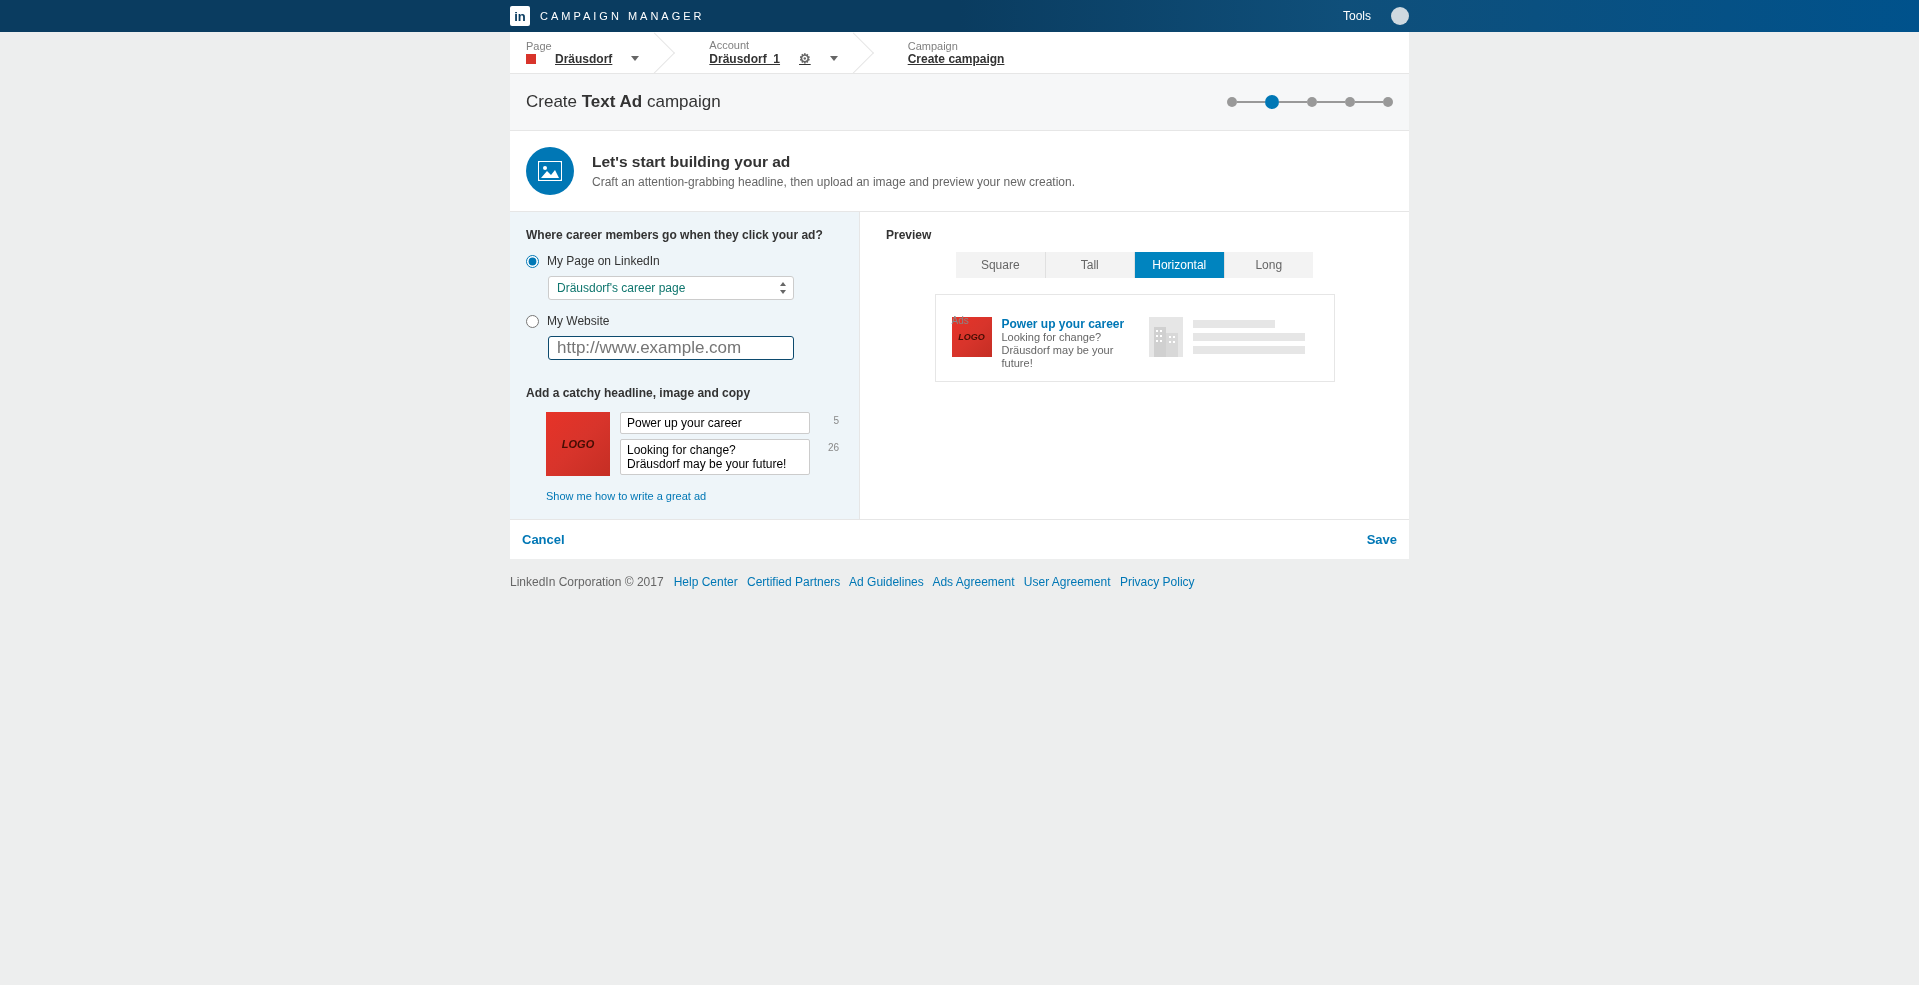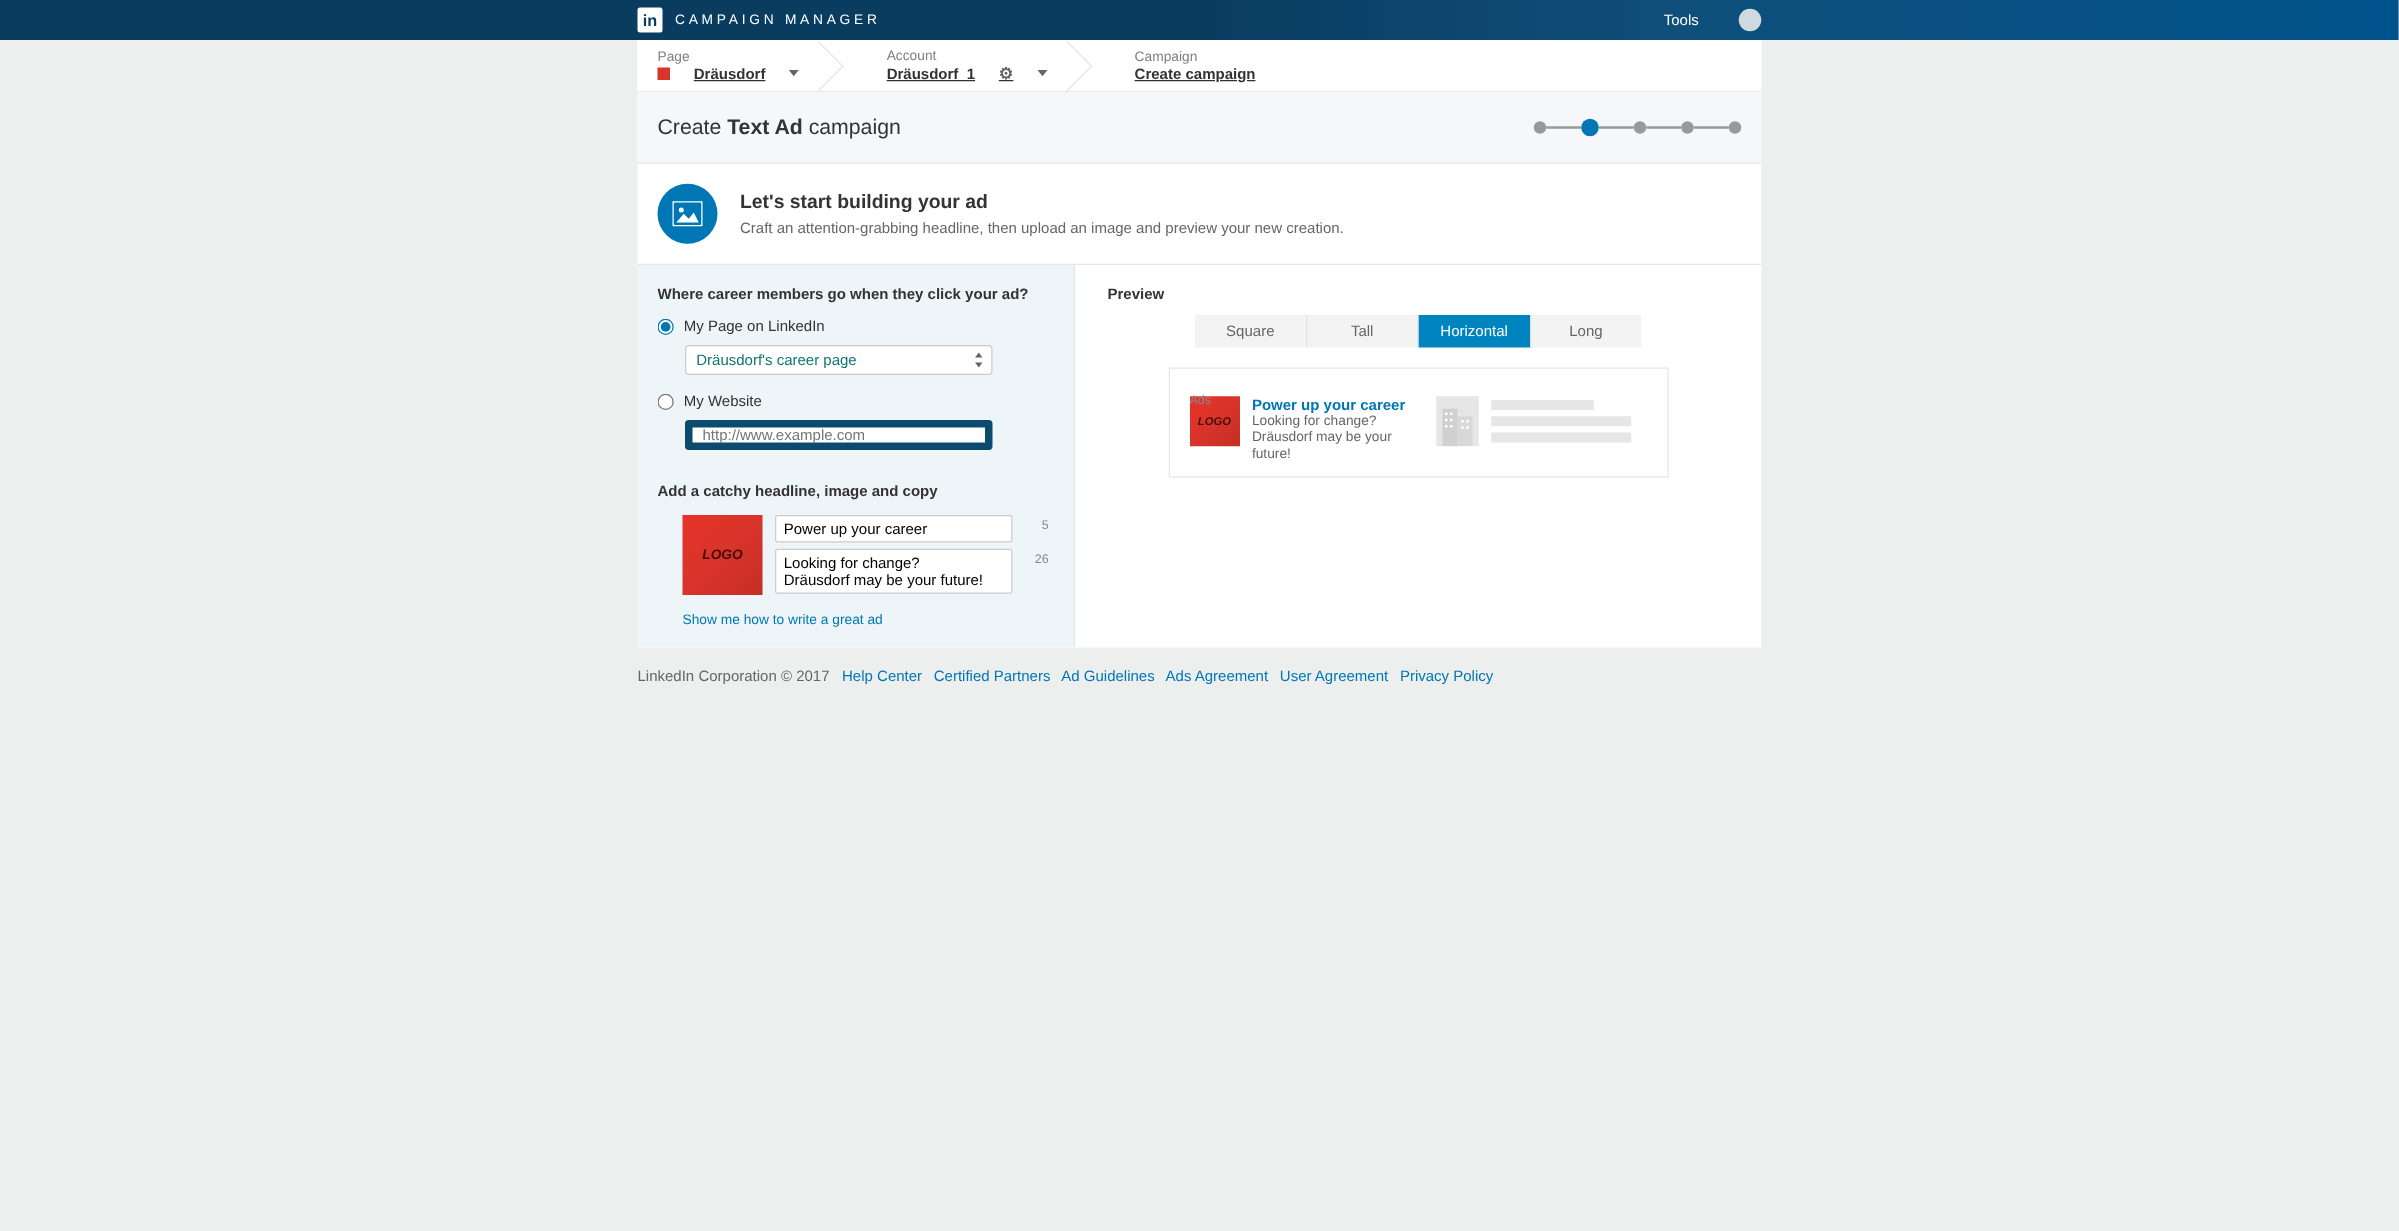--- a/index.html
+++ b/index.html
@@ -17,21 +17,21 @@
     .topbar-inner {
       width: 899px;
       margin: 0 auto;
       display: flex;
       align-items: center;
       height: 100%;
       position: relative;
     }
     .logo-box { width: 20px; height: 20px; background: #fff; color:#0a3c60; display:flex; align-items:center; justify-content:center; font-weight:bold; font-size:13px; border-radius:2px; margin-right: 10px;}
     .app-title { color: #fff; letter-spacing: 3px; font-size: 11px; font-weight: 500;}
-    .topbar-right { position: absolute; right: 0; display:flex; align-items:center; gap: 32px; }
+    .topbar-right { position: absolute; right: 0; display:flex; align-items:center; gap: 20px; }
     .tools-link { color: #fff; font-size: 12px; cursor:pointer; }
     .avatar { width: 18px; height:18px; border-radius: 50%; background: #cfd9e0; }
 
     .main-container { width: 899px; margin: 0 auto; background: #fff; }
 
     
     .breadcrumb-bar { border-bottom: 1px solid #e6e6e6; display:flex; align-items:center; height: 42px; padding-left: 16px; background:#fff; }
     .bc-item { display:flex; flex-direction:column; justify-content:center; margin-right: 40px; position:relative; padding-right: 30px;}
     .bc-item:not(:last-child)::after {
       content:""; position:absolute; right:0; top:50%; transform: translateY(-50%) rotate(45deg);
@@ -63,21 +63,21 @@
     .columns { display:flex; }
     .col-left { width: 350px; background:#eef5f9; padding: 16px; border-right: 1px solid #e6e6e6;}
     .col-right { flex:1; padding: 16px 26px;}
 
     .section-heading { font-size: 12px; font-weight: bold; color:#333; margin-bottom: 12px;}
     .radio-row { display:flex; align-items:center; gap:8px; font-size: 12px; margin-bottom: 8px;}
     .radio-row input[type=radio] { accent-color: #0077b5; }
     .select-box { width: 246px; height: 24px; border:1px solid #ccc; border-radius: 3px; background:#fff; padding: 0 20px 0 8px; font-size:12px; color:#0f766e; display:flex; align-items:center; position:relative; cursor:pointer; margin-left: 22px; margin-bottom: 14px;}
     .select-box::after { content:""; position:absolute; right:7px; top:5px; width:0; height:0; border-left:3px solid transparent; border-right:3px solid transparent; border-bottom:4px solid #666;}
     .select-box::before { content:""; position:absolute; right:7px; bottom:5px; width:0; height:0; border-left:3px solid transparent; border-right:3px solid transparent; border-top:4px solid #666;}
-    .url-input { width:246px; height:24px; border:6px solid #0c4a6e; border-radius:3px; padding:0 8px; font-size:12px; margin-left:22px; color:#aaa; background:#fff;}
+    .url-input { width:246px; height:24px; border:1px solid #0c4a6e; border-radius:3px; padding:0 8px; font-size:17px; margin-left:22px; color:#aaa; background:#fff;}
 
     .section2 { margin-top: 26px; }
     .img-copy-row { display:flex; gap:10px; margin-left: 20px;}
     .logo-thumb { width:64px; height:64px; background: linear-gradient(135deg, #e73328 0%, #d8342b 50%, #c52e24 100%); display:flex; align-items:center; justify-content:center; color:#450d03; font-weight:bold; font-size:11px; cursor:pointer; font-style:italic;}
     .inputs-stack { display:flex; flex-direction:column; gap:5px; flex:1;}
     .input-wrapper { position:relative; }
     .headline-input { width: 190px; height:22px; border:1px solid #ccc; border-radius:2px; padding: 0 18px 0 6px; font-size:12px; }
     .copy-textarea { width:190px; height:36px; border:1px solid #ccc; border-radius:2px; padding: 3px 18px 3px 6px; font-size:12px; resize:none; font-family: inherit;}
     .char-count { position:absolute; right:4px; top:3px; font-size:10px; color:#888;}
     .help-link { font-size:11px; color:#0077b5; margin-top:12px; margin-left: 20px; display:inline-block; cursor:pointer;}
@@ -257,20 +257,24 @@
               <div class="pv-bar b1"></div>
               <div class="pv-bar b2"></div>
               <div class="pv-bar b3"></div>
             </div>
           </div>
         </div>
       </div>
     </div>
   </div>
 
+  <div class="footer-bar">
+    <button class="link-btn">Cancel</button>
+    <button class="link-btn">Save</button>
+  </div>
 
 </div>
 
 <div class="bottom-links">
   <span>LinkedIn Corporation © 2017</span>
   &nbsp;
   <a>Help Center</a>
   <a>Certified Partners</a>
   <a>Ad Guidelines</a>
   <a>Ads Agreement</a>

